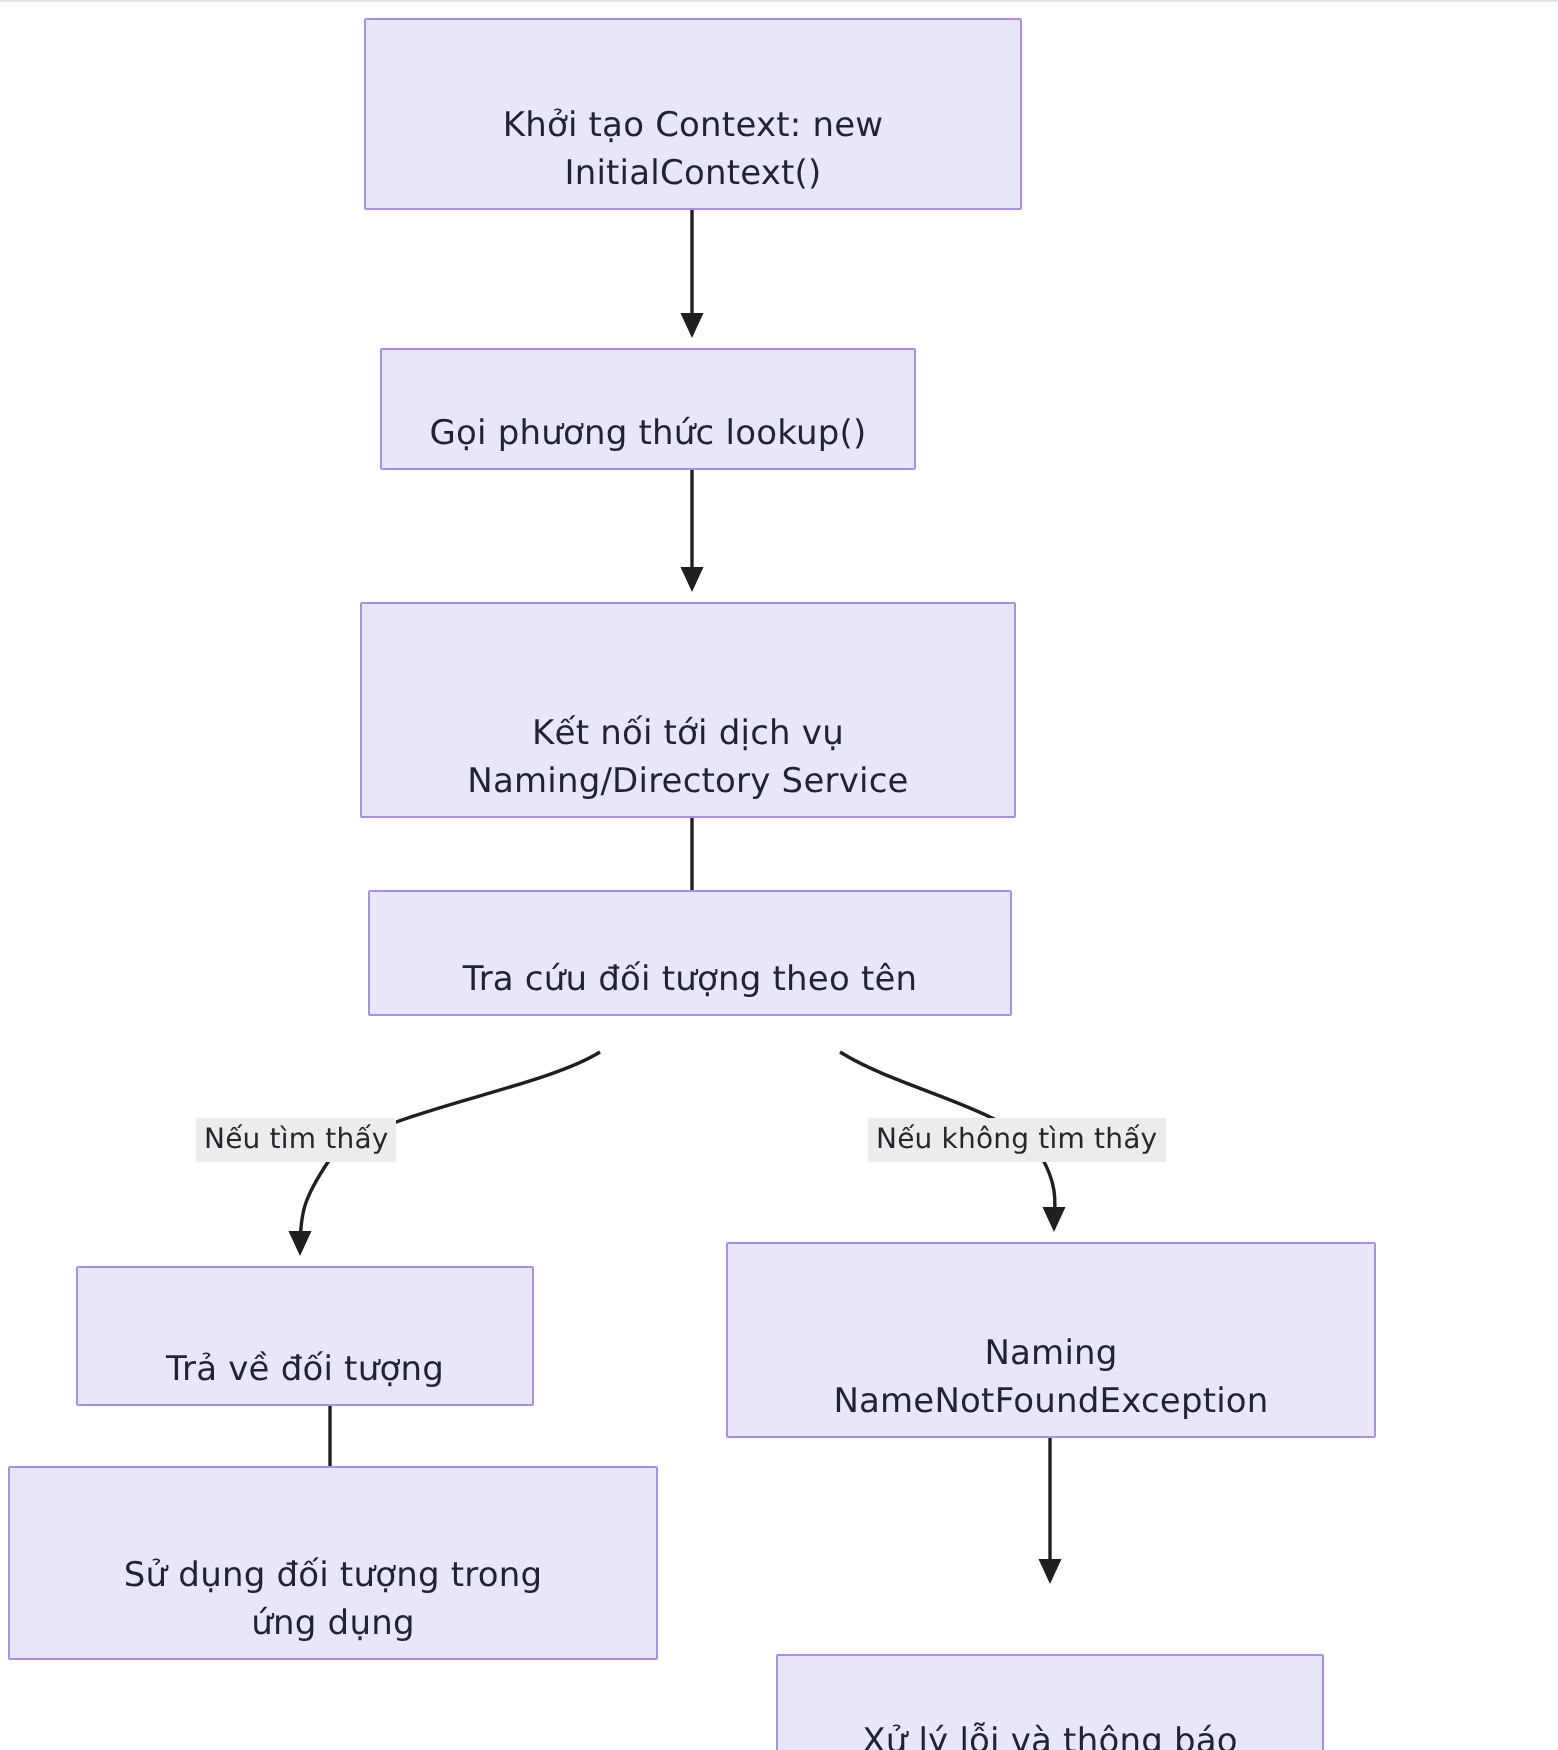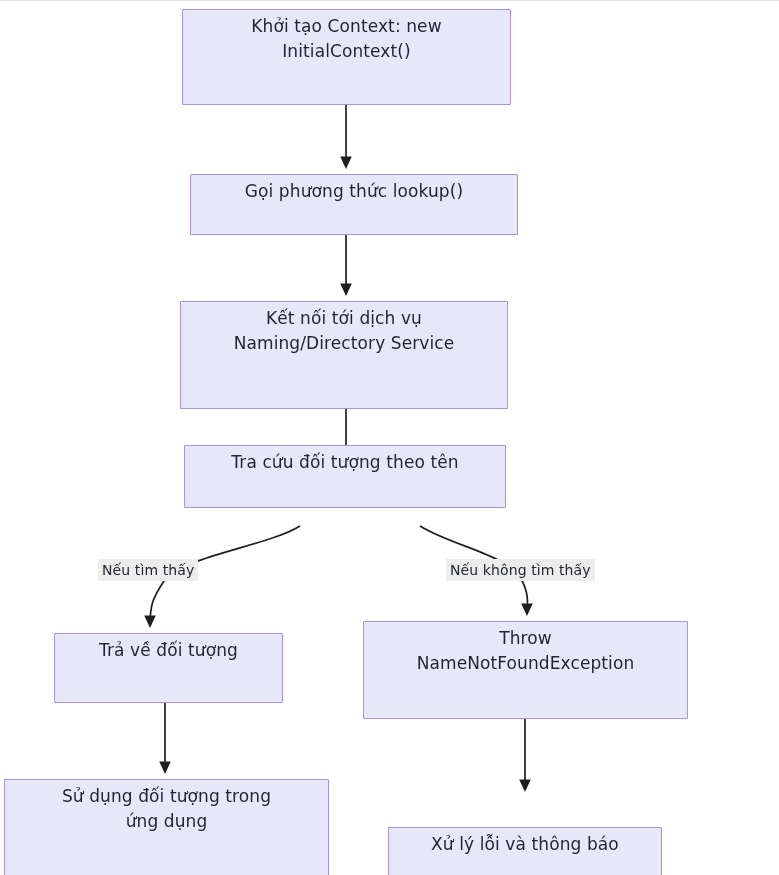--- a/index.html
+++ b/index.html
@@ -27,21 +27,21 @@
     height: 875px;
     pointer-events: none;
   }
   .node {
     position: absolute;
     box-sizing: border-box;
     background: #e8e6fb;
     border: 1.6px solid #ab8fe0;
     border-radius: 1px;
     display: flex;
-    align-items: flex-start;
+    align-items: flex-end;
     justify-content: center;
     text-align: center;
     color: #1f2430;
     font-size: 17px;
     line-height: 1.45;
     padding: 4px 10px;
     letter-spacing: 0.1px;
   }
   .node span {
     display: block;
@@ -79,48 +79,48 @@
       <path d="M165,702 L165,771" marker-end="url(#arrowhead)"></path>
       <path d="M525,718 L525,789" marker-end="url(#arrowhead)"></path>
     </g>
   </svg>
 
   <div class="node" style="left:182px; top:8px; width:329px; height:96px;">
     <span>Khởi tạo Context: new
 InitialContext()</span>
   </div>
 
-  <div class="node" style="left:190px; top:173px; width:328px; height:61px;">
+  <div class="node" style="left:190px; top:173px; width:268px; height:61px;">
     <span>Gọi phương thức lookup()</span>
   </div>
 
   <div class="node" style="left:180px; top:300px; width:328px; height:108px;">
     <span>Kết nối tới dịch vụ
 Naming/Directory Service</span>
   </div>
 
   <div class="node" style="left:184px; top:444px; width:322px; height:63px;">
     <span>Tra cứu đối tượng theo tên</span>
   </div>
 
-  <div class="node" style="left:54px; top:632px; width:229px; height:70px;">
+  <div class="node" style="left:38px; top:632px; width:229px; height:70px;">
     <span>Trả về đối tượng</span>
   </div>
 
   <div class="node" style="left:363px; top:620px; width:325px; height:98px;">
-    <span>Throw
+    <span>Naming
 NameNotFoundException</span>
   </div>
 
-  <div class="node" style="left:4px; top:778px; width:325px; height:97px;">
+  <div class="node" style="left:4px; top:732px; width:325px; height:97px;">
     <span>Sử dụng đối tượng trong
 ứng dụng</span>
   </div>
 
   <div class="node" style="left:388px; top:826px; width:274px; height:62px;">
     <span>Xử lý lỗi và thông báo</span>
   </div>
 
   <div class="edge-label" style="left:98px; top:558px;">Nếu tìm thấy</div>
 
-  <div class="edge-label" style="left:434px; top:558px;margin-left:12px;">Nếu không tìm thấy</div>
+  <div class="edge-label" style="left:434px; top:558px;">Nếu không tìm thấy</div>
 
 </div>
 
 </body></html>

